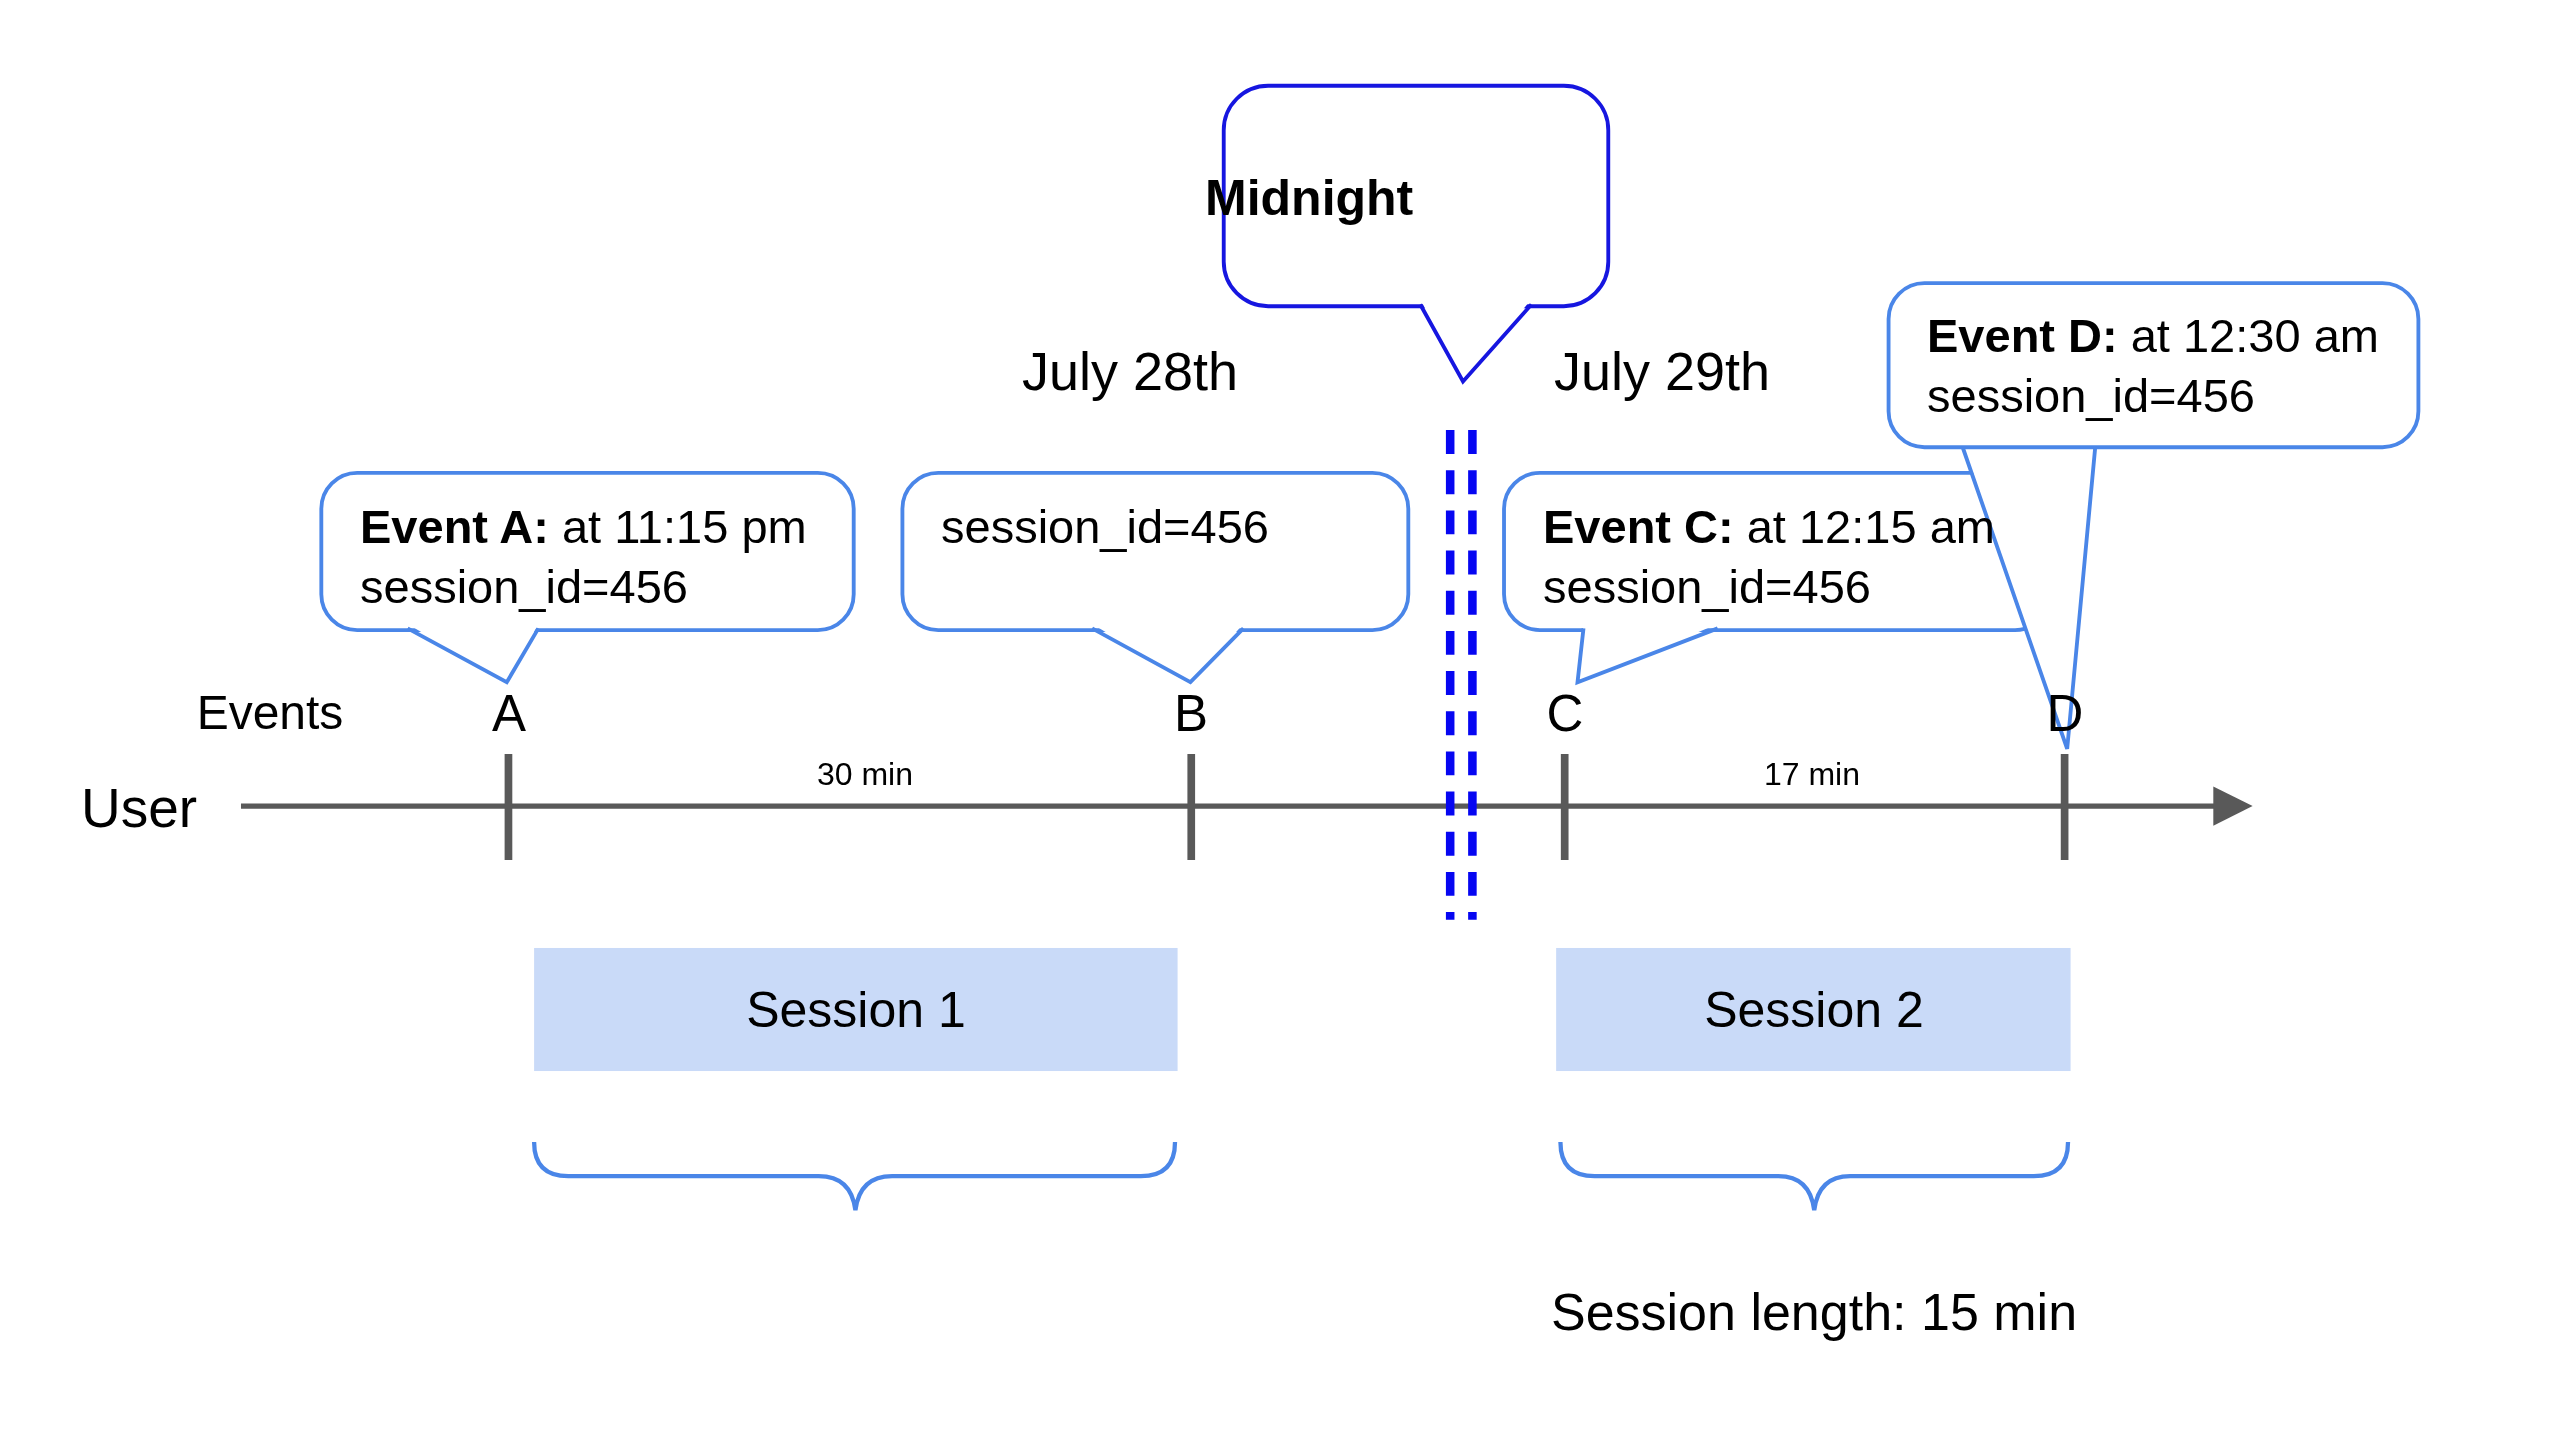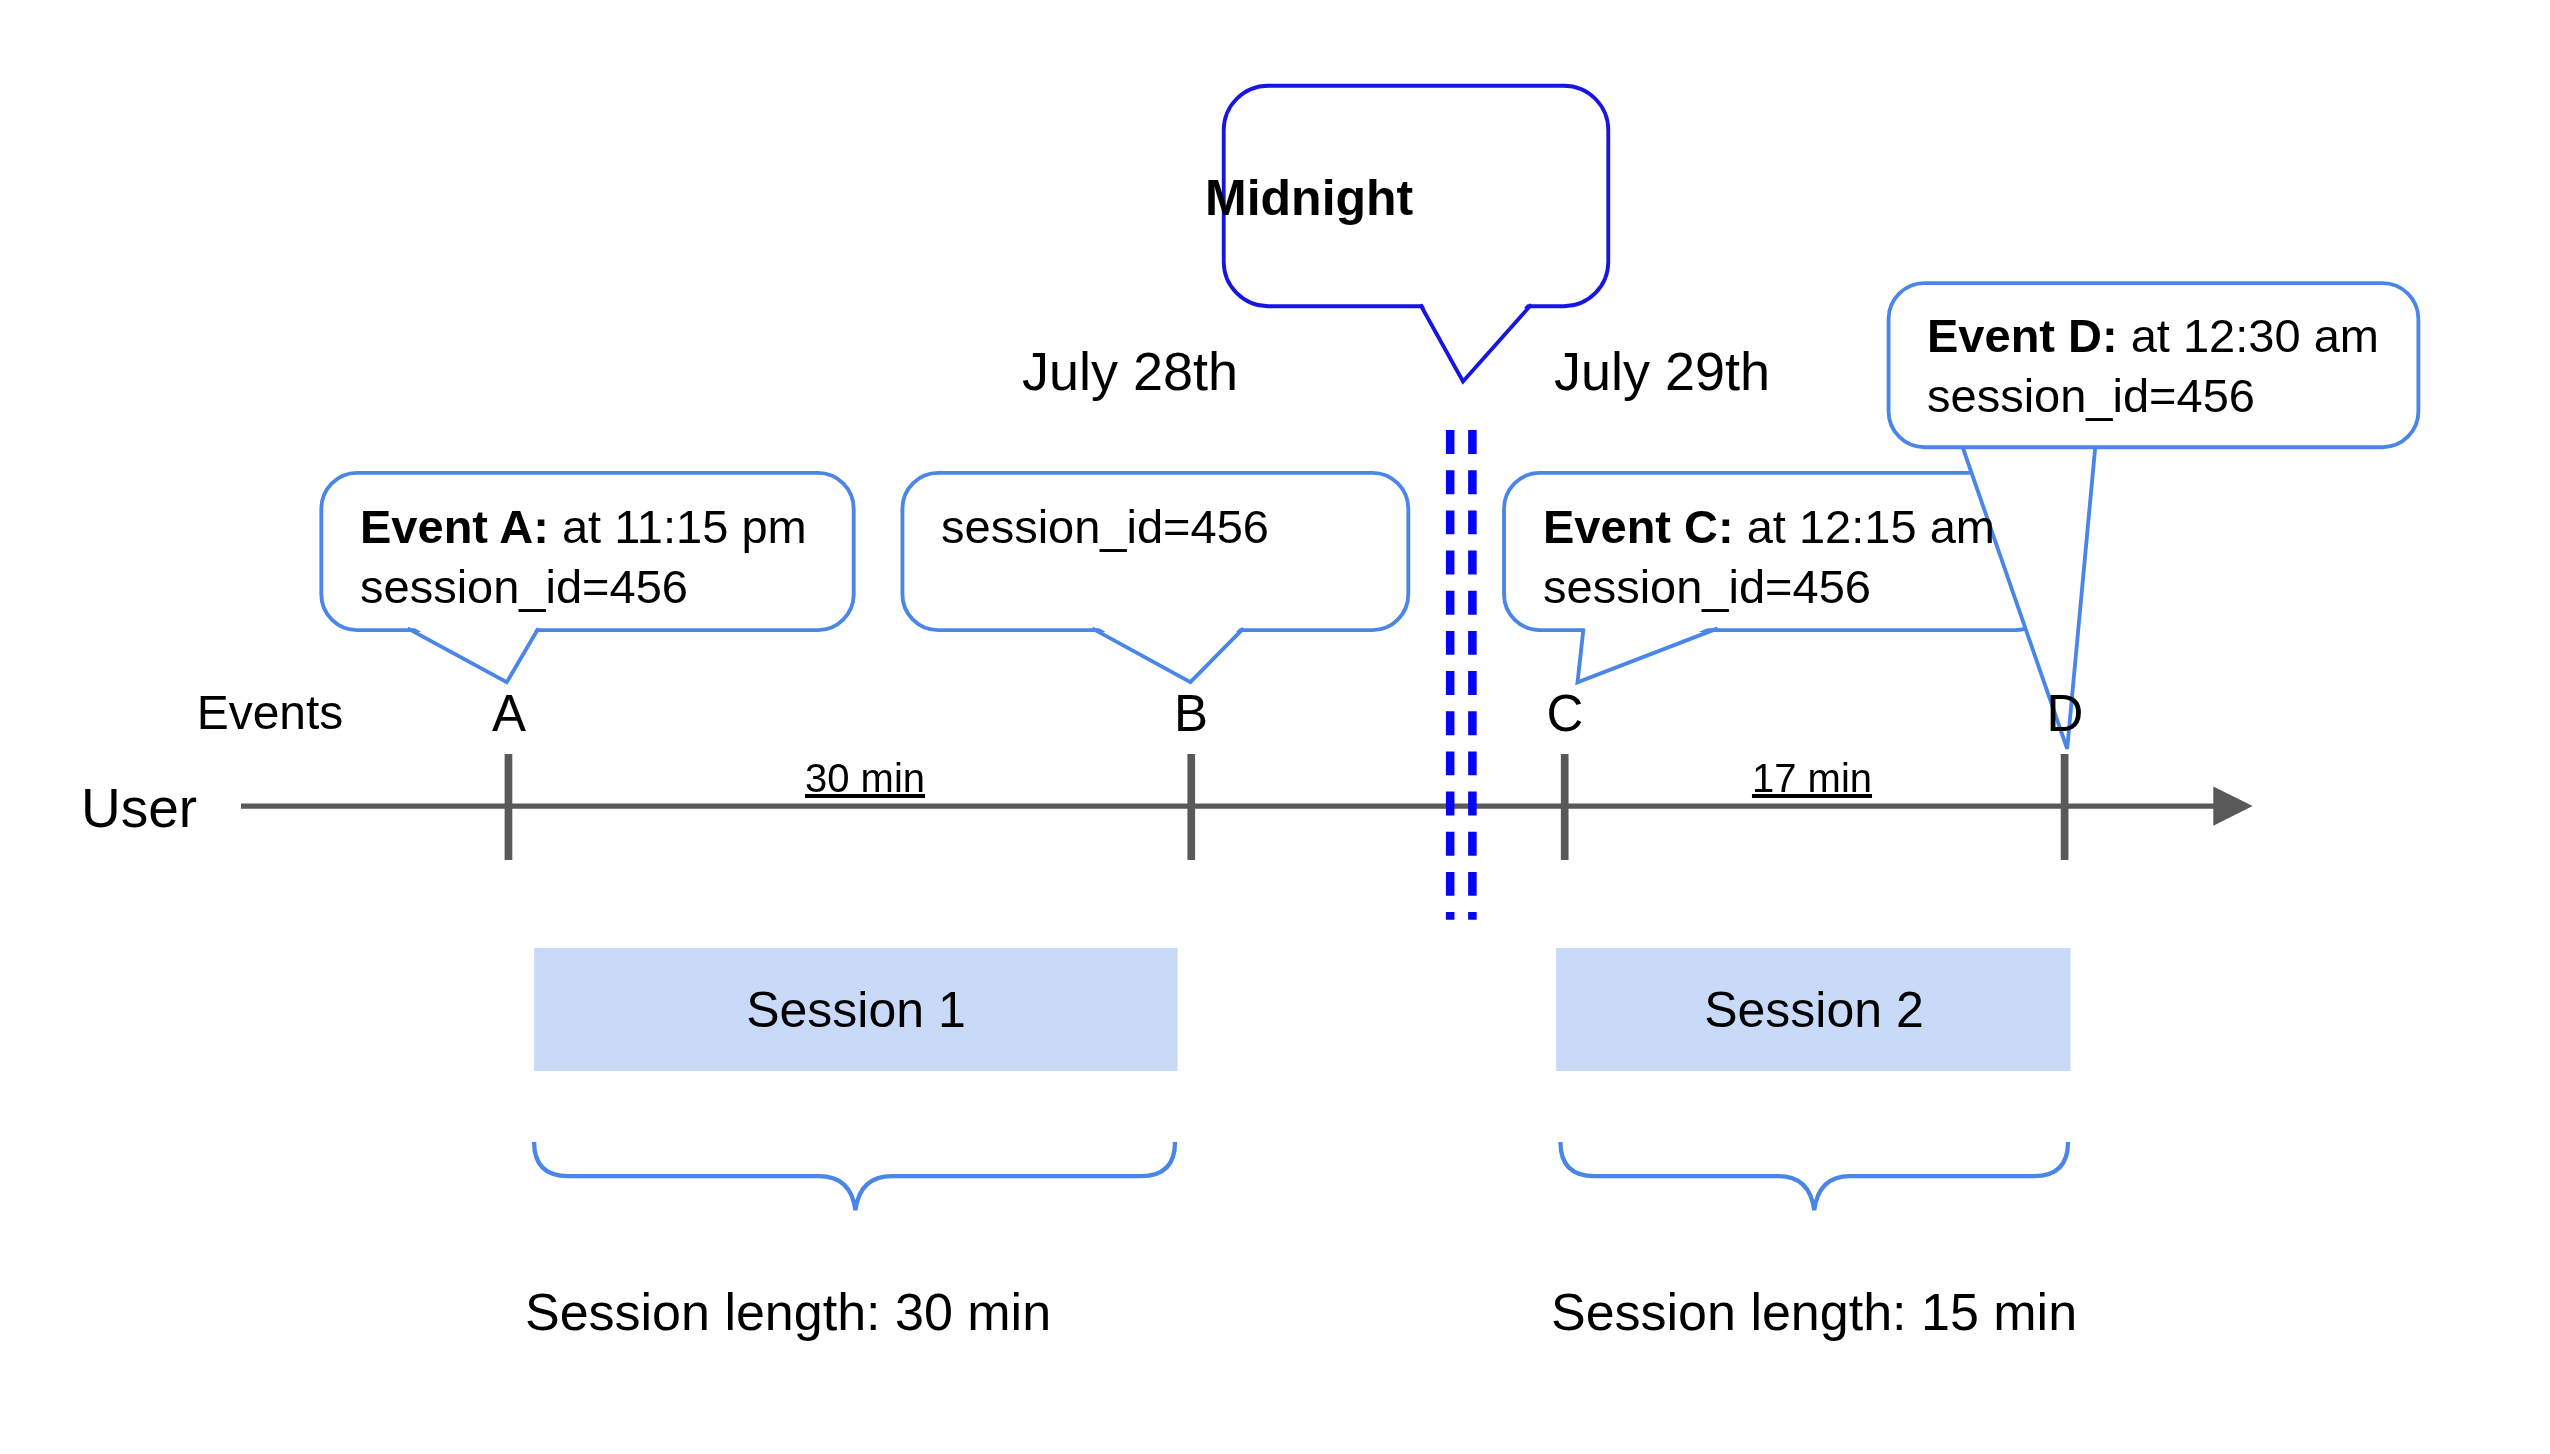--- a/index.html
+++ b/index.html
@@ -15,21 +15,21 @@
   .abs{position:absolute;}
   .ctr{transform:translateX(-50%);}
   svg.layer{position:absolute;left:0;top:0;}
   .date-label{font-size:54px;}
   .midnight-label{font-size:50px;font-weight:bold;}
   .callout-text{font-size:47px;line-height:60px;white-space:nowrap;}
   .callout-text b{font-weight:bold;}
   .axis-label{font-size:48px;}
   .user-label{font-size:55px;}
   .tick-letter{font-size:51px;}
-  .interval-label{font-size:40px;text-decoration:underline;}
+  .interval-label{font-size:32px;}
   .session-name{font-size:50px;}
   .session-length{font-size:52px;}
 </style>
 </head>
 <body>
 
 <div class="canvas">
 
   <svg class="layer" width="2550" height="1455" viewBox="0 0 2984 1702">
 
@@ -99,17 +99,16 @@
   <div class="abs ctr tick-letter" style="left:1191px;top:684px;">B</div>
   <div class="abs ctr tick-letter" style="left:1565px;top:684px;">C</div>
   <div class="abs ctr tick-letter" style="left:2065px;top:684px;">D</div>
 
   <div class="abs ctr interval-label" style="left:865px;top:756px;">30 min</div>
   <div class="abs ctr interval-label" style="left:1812px;top:756px;">17 min</div>
 
   <div class="abs ctr session-name" style="left:856px;top:981px;">Session 1</div>
   <div class="abs ctr session-name" style="left:1814px;top:981px;">Session 2</div>
 
-  <div class="abs ctr session-length" style="left:788px;top:1282px;">Session length: 30 min</div>
   <div class="abs ctr session-length" style="left:1814px;top:1282px;">Session length: 15 min</div>
 
 </div>
 
 
 </body></html>

